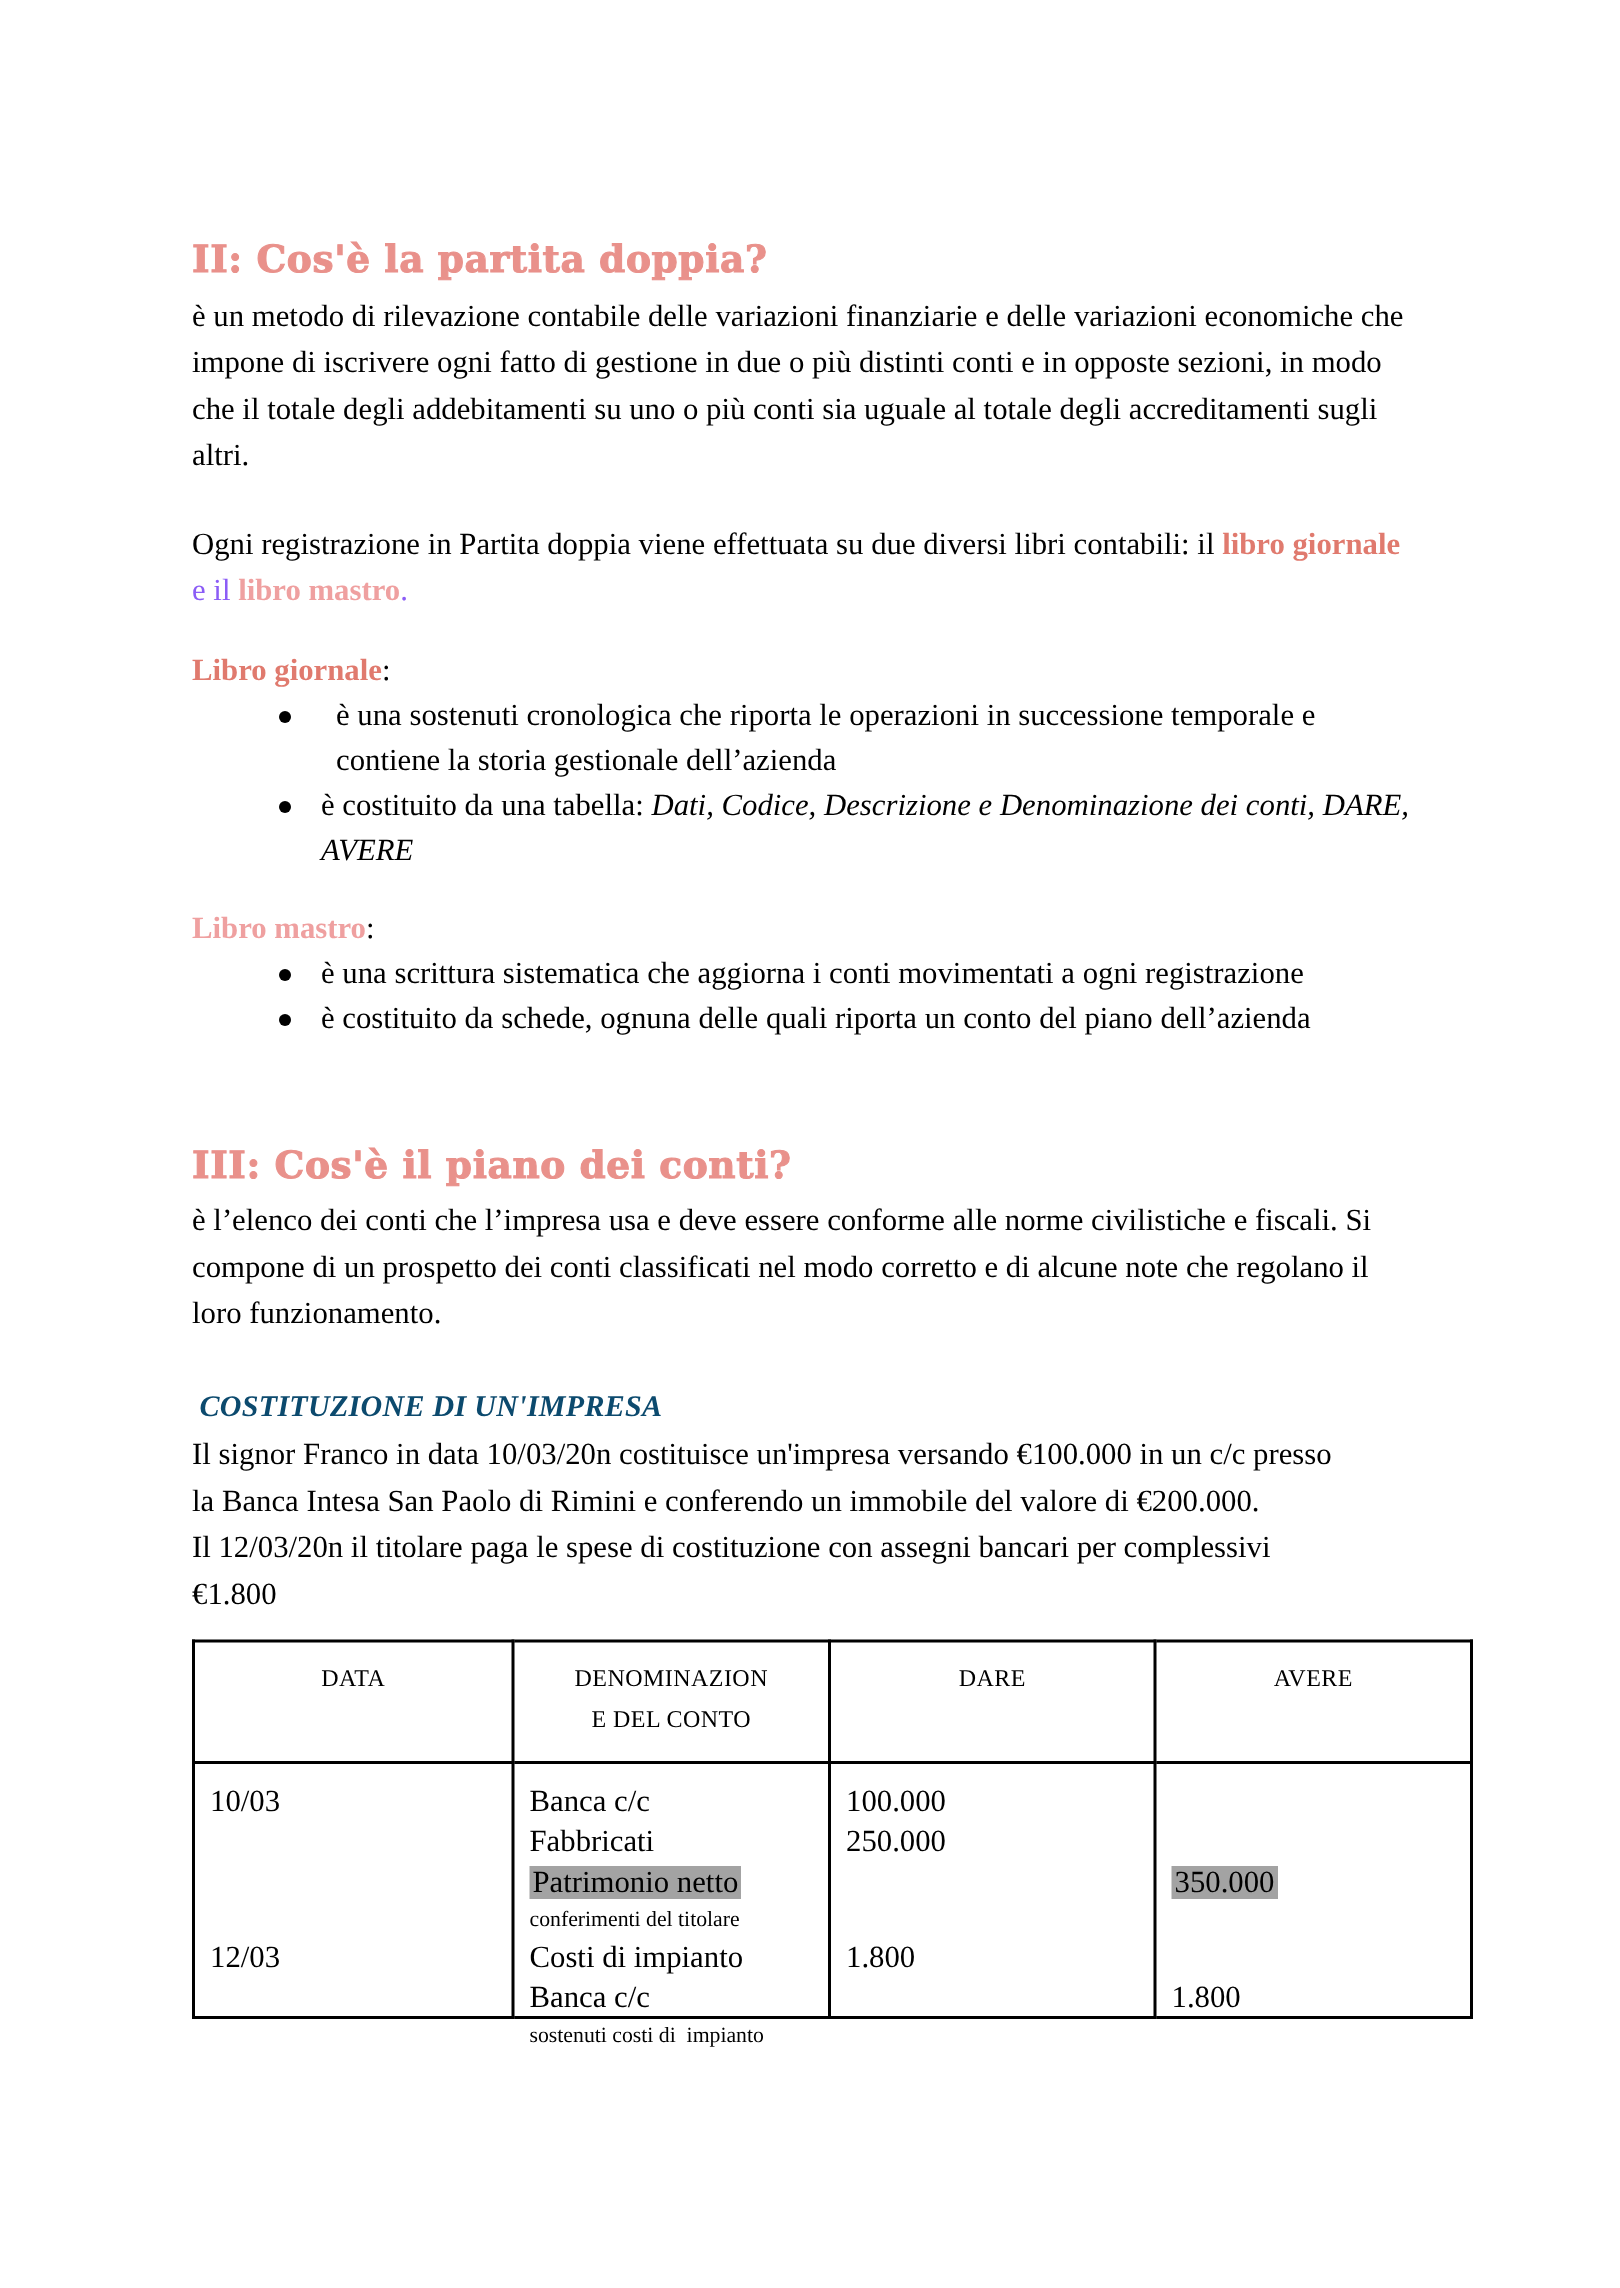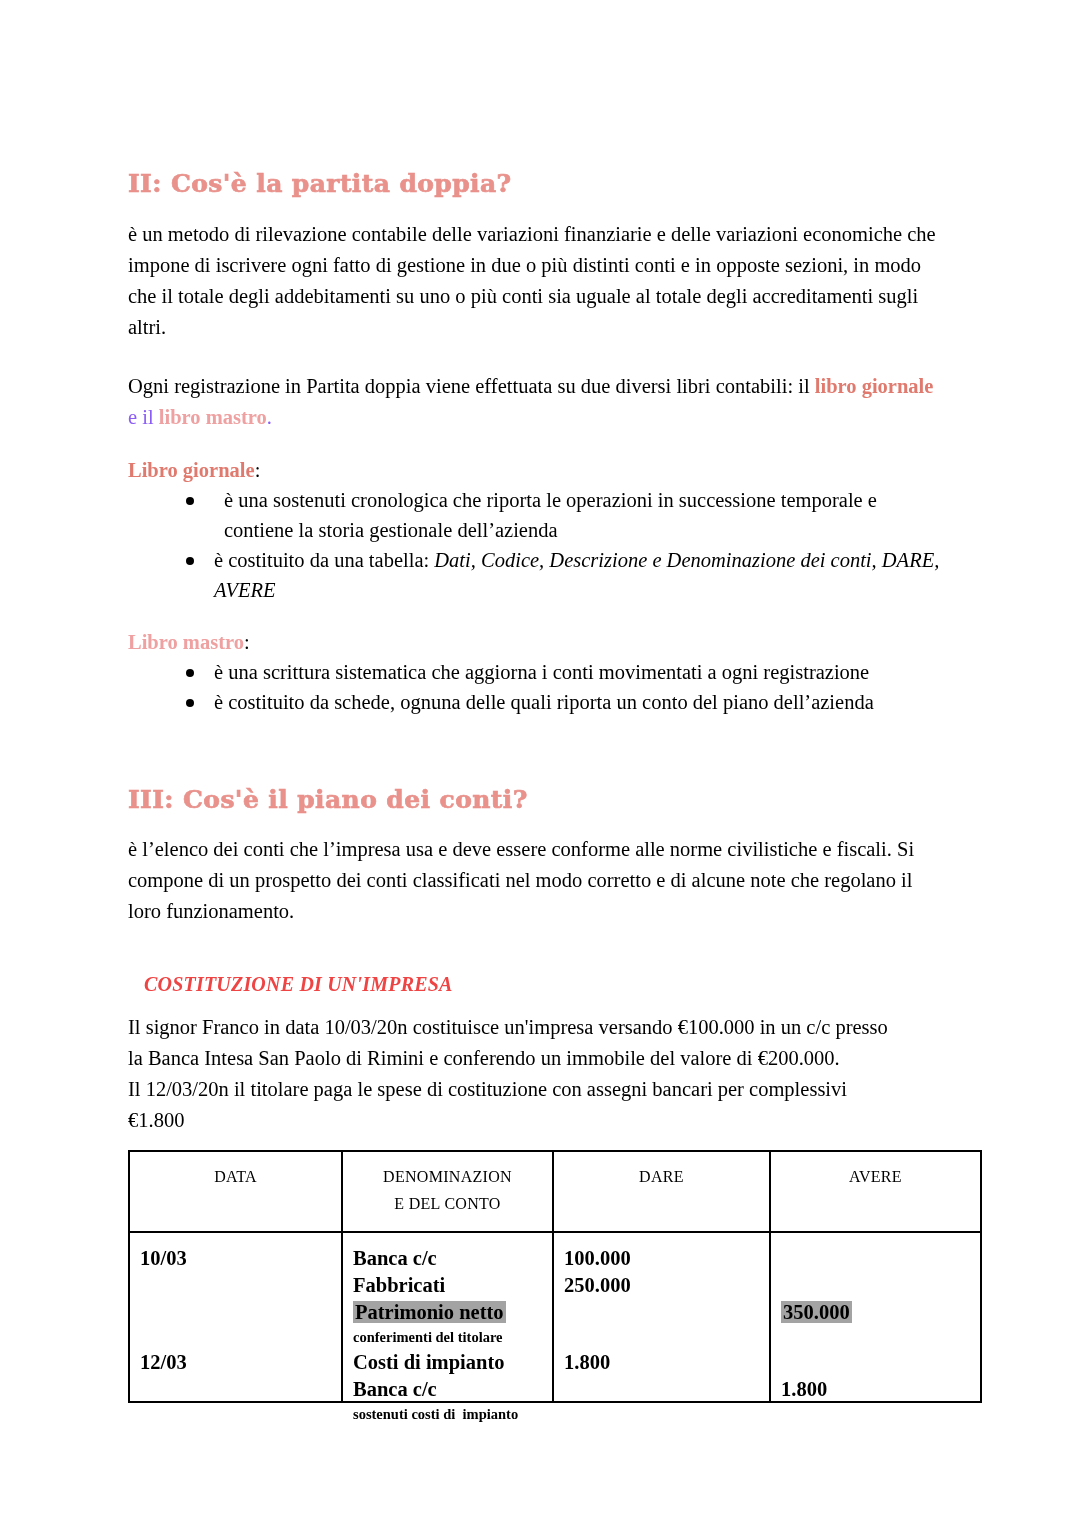--- a/index.html
+++ b/index.html
@@ -11,21 +11,21 @@
     width: 1080px;
     height: 1525px;
     position: relative;
     font-family: "Liberation Serif", "DejaVu Serif", serif;
     color: #000000;
     overflow: hidden;
   }
   .page {
     position: absolute;
     left: 128px;
-    top: 11px;
+    top: 0;
     width: 816px;
   }
 
   
   .display-heading {
     font-family: "DejaVu Serif", "Liberation Serif", serif;
     font-weight: 700;
     font-size: 25px;
     letter-spacing: 0.4px;
     color: #e9918b;
@@ -38,21 +38,21 @@
   .h-sec3 { padding-top: 0; }
 
   
   .body-text {
     font-size: 20.5px;
     line-height: 31px;
     margin: 0;
     text-align: left;
   }
   .gap-para { margin-top: 28px; }
-  .tight-para { margin-top: 20px; }
+  .tight-para { margin-top: 8px; }
 
   .c-strong-salmon {
     color: #e07a6e;
     font-weight: 700;
   }
   .c-light-pink {
     color: #efa0a0;
     font-weight: 700;
   }
   .c-black { color: #8b5cf6; font-weight: 400; }
@@ -93,22 +93,22 @@
     background: #000;
   }
   ul.bullets li.extra-indent { padding-left: 38px; }
   .ital { font-style: italic; }
 
   
   .orange-sub {
     font-size: 20px;
     font-weight: 700;
     font-style: italic;
-    color: #ef4444;
-    margin: 16px;
+    color: #0c4a6e;
+    margin: 5px;
     padding-top: 30px;
     letter-spacing: 0.2px;
   }
 
   
   .ledger-wrap { padding-top: 14px; }
   table.ledger {
     border-collapse: collapse;
     width: 812px;
     table-layout: fixed;
@@ -130,21 +130,20 @@
   .col-den  { width: 201px; }
   .col-dare { width: 207px; }
   .col-avere{ width: 201px; }
 
   .cell {
     padding: 12px 13px 12px 10px;
     font-size: 20.5px;
     line-height: 27px;
     height: 168px;
     box-sizing: border-box;
-    font-weight: bold;
   }
   .line { display: block; white-space: pre; }
   .line.blank { visibility: hidden; }
   .line.small {
     font-size: 14.5px;
     line-height: 23px;
   }
   .hl {
     background: #a3a3a3;
     padding: 0 2px;

